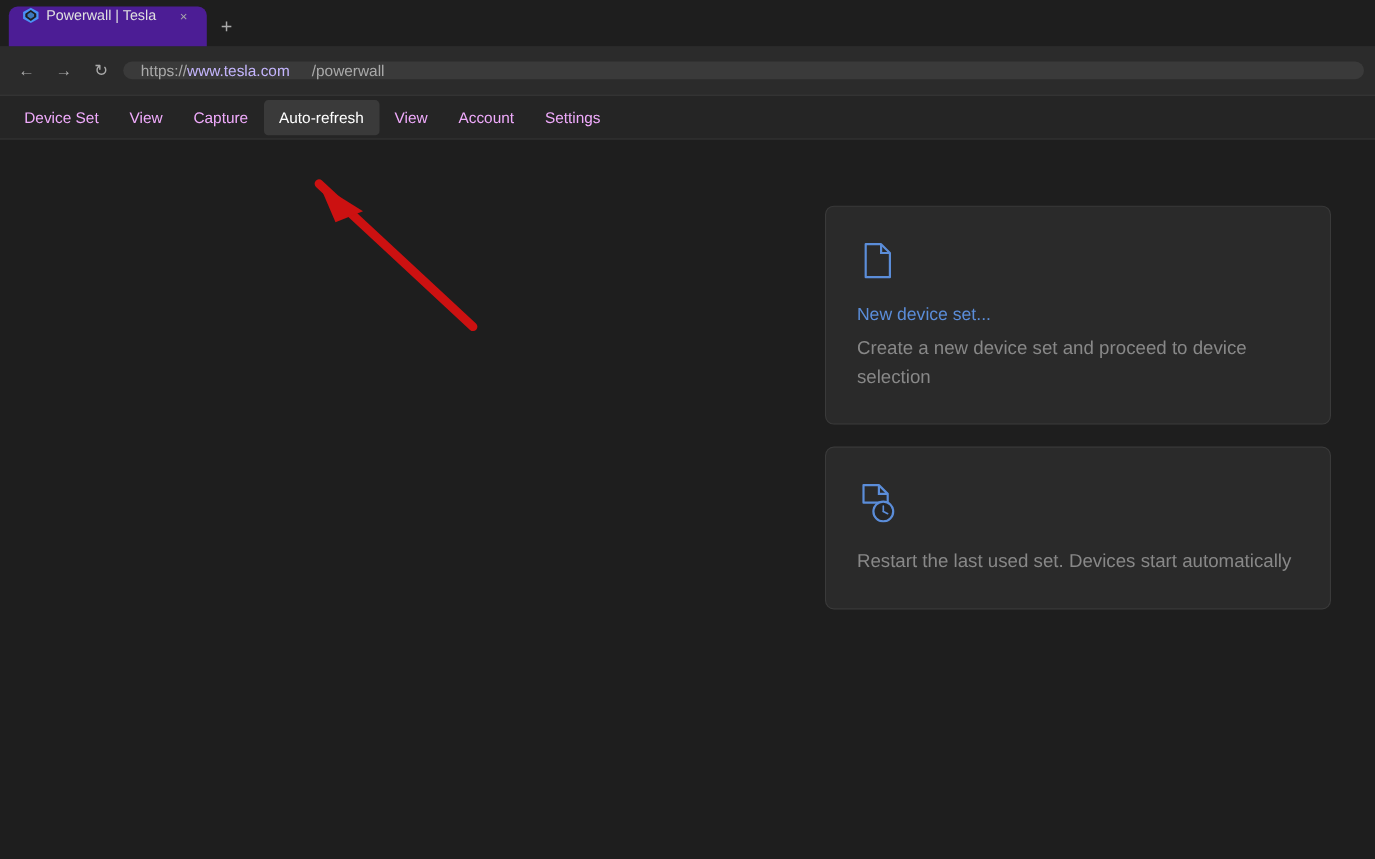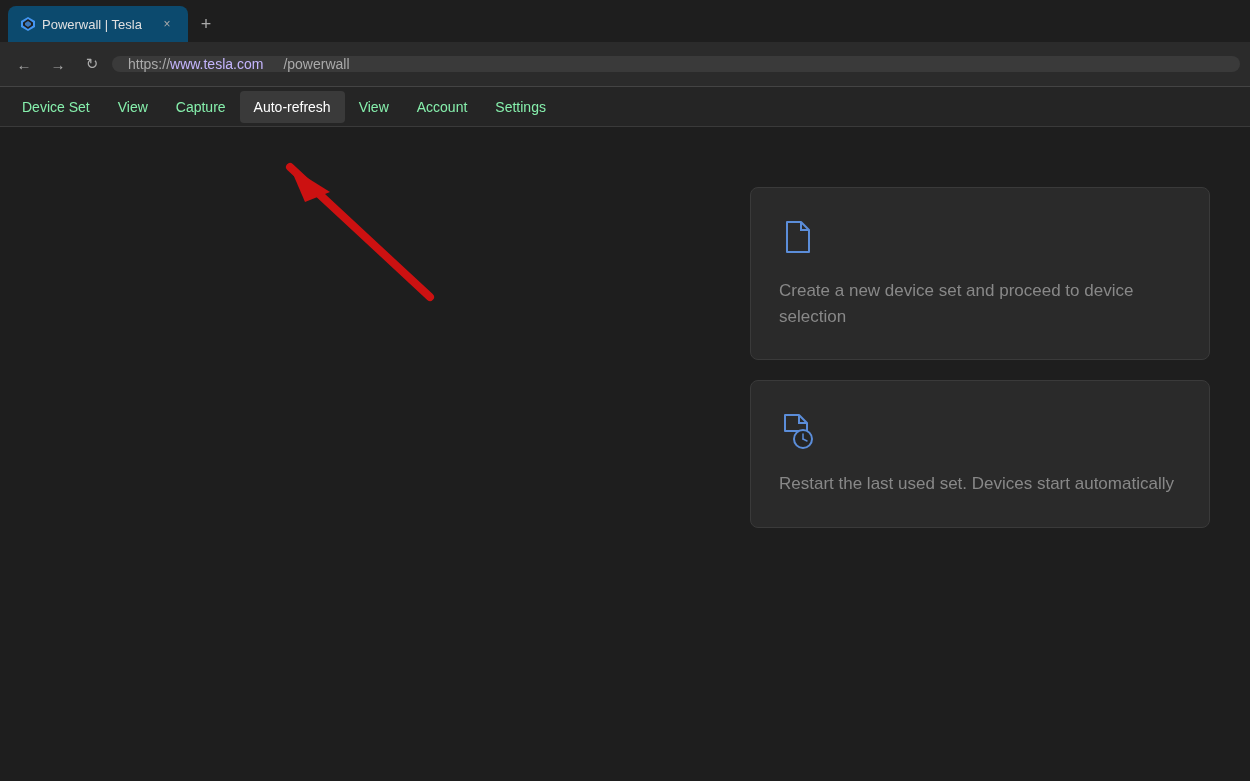--- a/index.html
+++ b/index.html
@@ -29,22 +29,21 @@
 
     .tab-favicon {
       width: 16px;
       height: 16px;
       margin-right: 6px;
       flex-shrink: 0;
     }
 
     .tab {
       display: flex;
-      align-items: center;
-      background: #0c4a6e;
+      background: #4c1d95;
       border-radius: 8px 8px 0 0;
       padding: 0 12px;
       height: 36px;
       min-width: 180px;
       max-width: 240px;
       cursor: pointer;
       font-size: 13px;
       color: #e0e0e0;
     }
 
@@ -133,21 +132,21 @@
       align-items: center;
       background: #252525;
       border-bottom: 1px solid #3a3a3a;
       padding: 0 8px;
       height: 40px;
     }
 
     .menu-item {
       padding: 8px 14px;
       font-size: 14px;
-      color: #86efac;
+      color: #f0abfc;
       cursor: pointer;
       border-radius: 4px;
       white-space: nowrap;
     }
 
     .menu-item.active {
       background: #3a3a3a;
       color: #ffffff;
     }
 
@@ -272,20 +271,21 @@
 
   <div class="cards-container">
 
     <div class="card">
       <span class="card-icon doc-icon">
         <svg width="38" height="38" viewBox="0 0 38 38" fill="none" xmlns="http://www.w3.org/2000/svg">
           <path d="M8 4h14l8 8v22H8V4z" stroke="#5b8dd9" stroke-width="2" fill="none" stroke-linejoin="round"></path>
           <path d="M22 4v8h8" stroke="#5b8dd9" stroke-width="2" fill="none"></path>
         </svg>
       </span>
+      <div class="card-title">New device set...</div>
       <div class="card-description">Create a new device set and proceed to device selection</div>
     </div>
 
     <div class="card">
       <span class="card-icon doc-clock-icon">
         <svg width="38" height="38" viewBox="0 0 38 38" fill="none" xmlns="http://www.w3.org/2000/svg">
 
           <path d="M6 4h14l8 8v8H6V4z" stroke="#5b8dd9" stroke-width="2" fill="none" stroke-linejoin="round"></path>
           <path d="M20 4v8h8" stroke="#5b8dd9" stroke-width="2" fill="none"></path>
 

